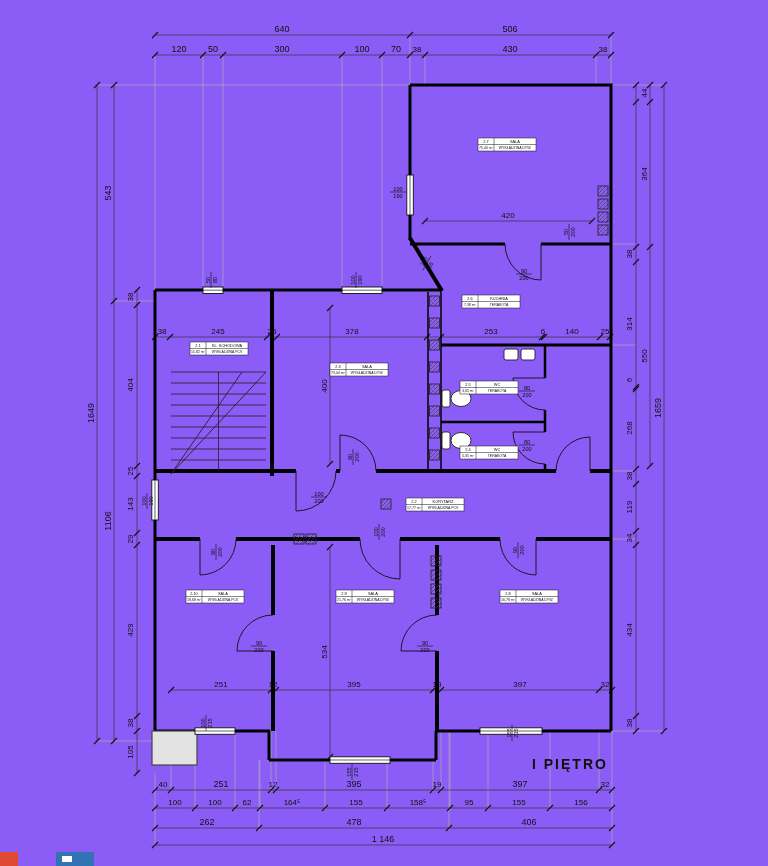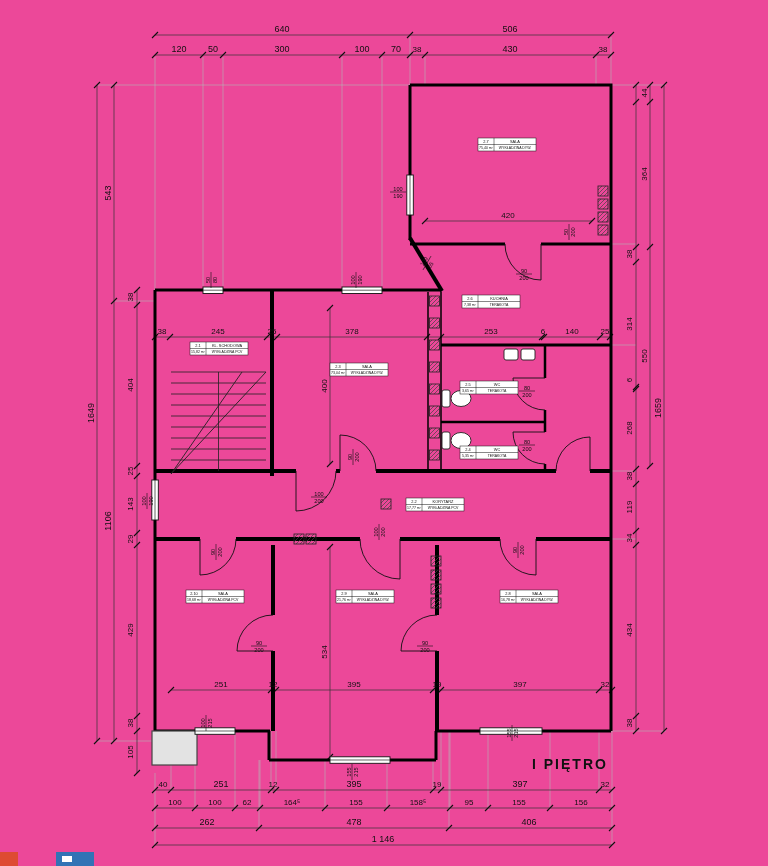--- a/index.html
+++ b/index.html
@@ -1,16 +1,16 @@
 <!DOCTYPE html>
 <html><head>
 <meta charset="utf-8">
 <style>
   html,body{margin:0;padding:0;background:#ffffff;}
-  .page{position:relative;width:768px;height:866px;background:#ec4899;overflow:hidden;
+  .page{position:relative;width:768px;height:866px;background:#8b5cf6;overflow:hidden;
         font-family:"Liberation Sans","DejaVu Sans",sans-serif;}
   svg text{fill:#111;font-family:"Liberation Sans","DejaVu Sans",sans-serif;}
   .dim{font-size:9px;text-anchor:middle;}
   .dim2{font-size:8px;text-anchor:middle;}
   .frac{font-size:5.6px;text-anchor:middle;}
   .rlab{font-size:3.9px;text-anchor:middle;}
   .rlab2{font-size:3.5px;text-anchor:middle;}
   .title{font-size:14px;font-weight:bold;letter-spacing:2px;}
   .wall{stroke:#000;fill:none;}
   .thin{stroke:#222;fill:none;}

